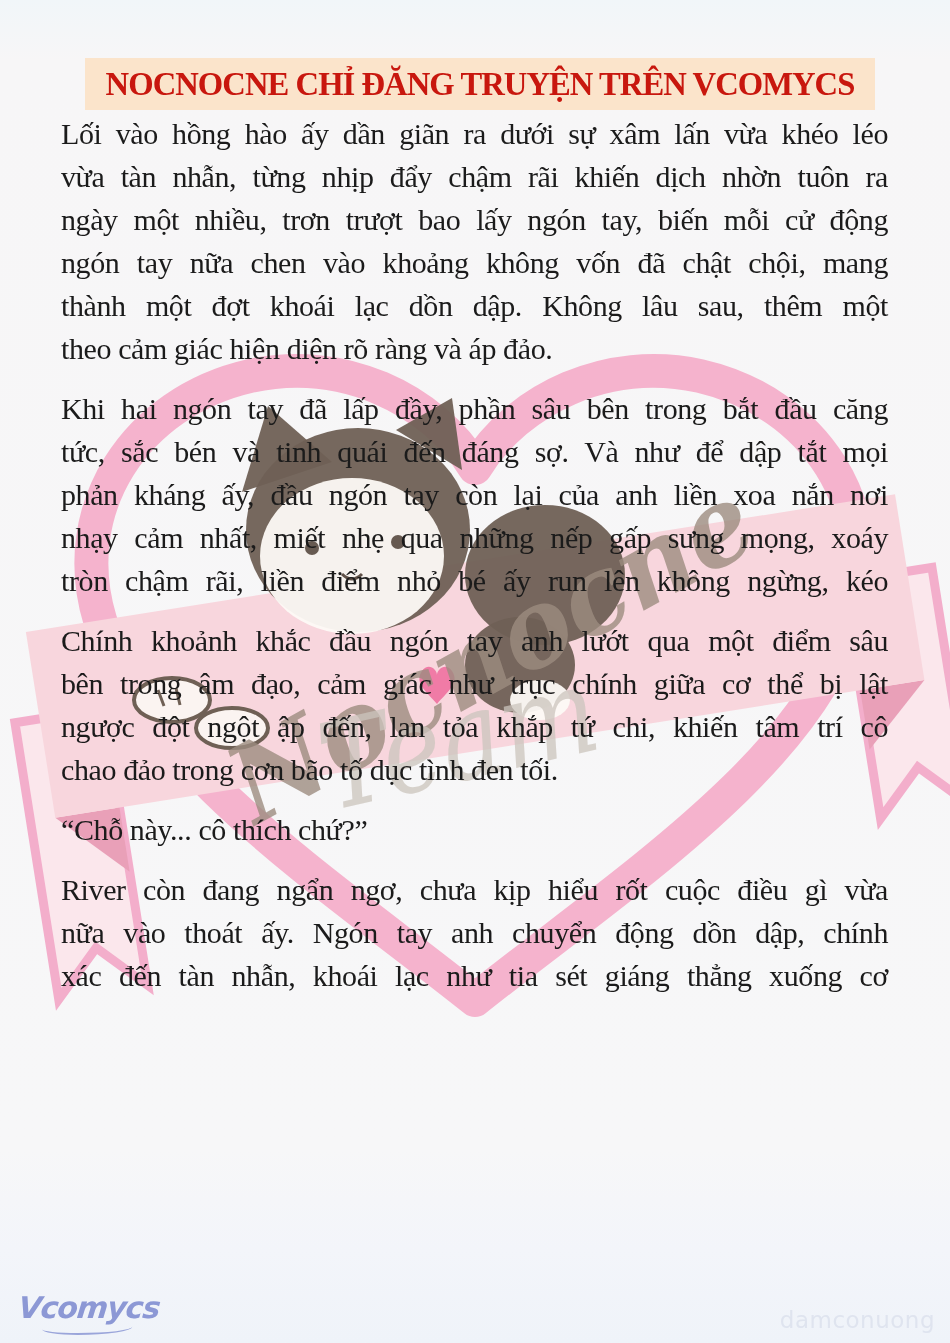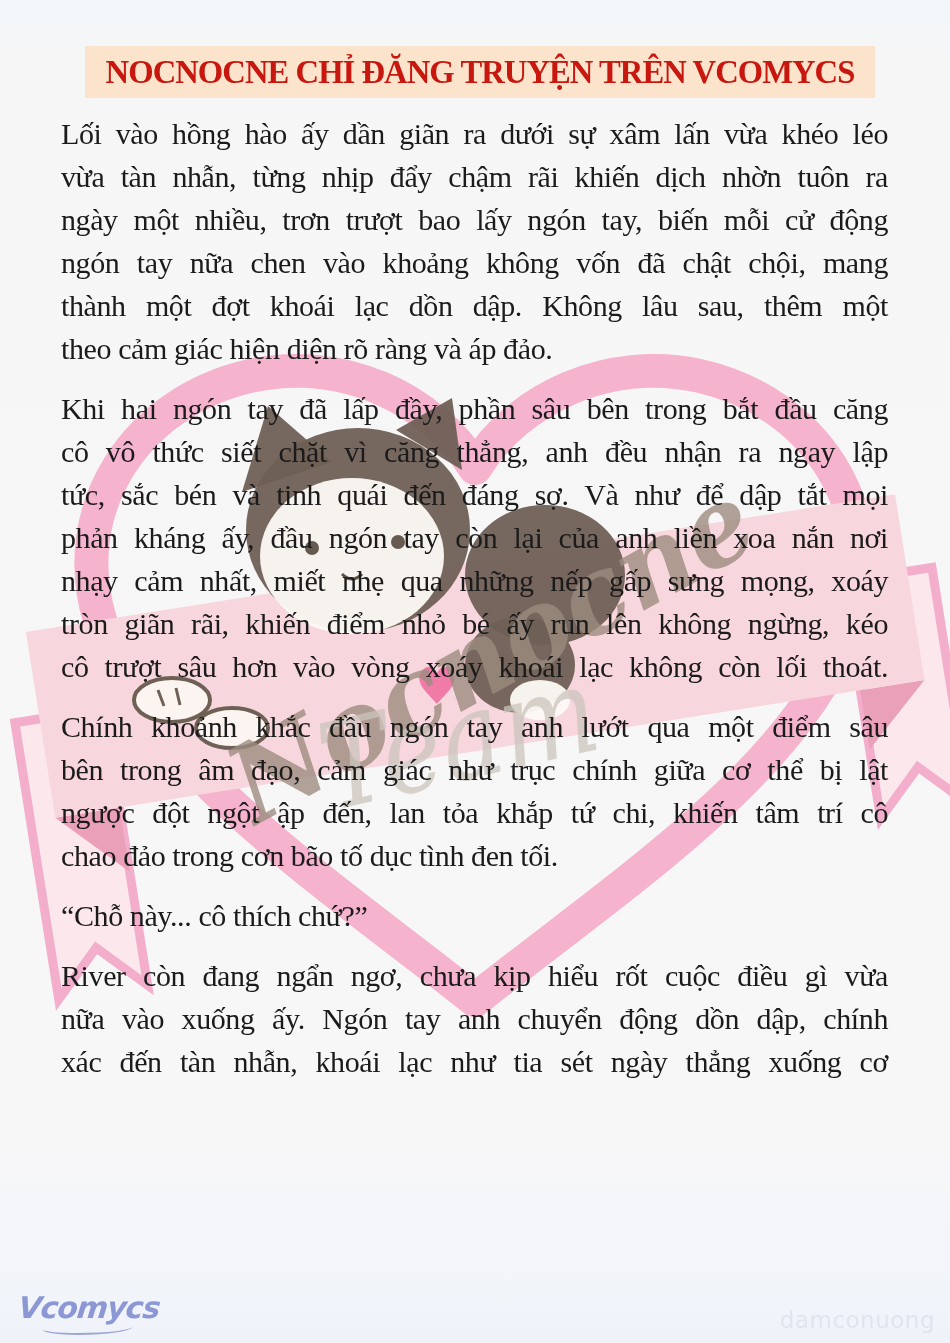--- a/index.html
+++ b/index.html
@@ -7,21 +7,21 @@
     position:relative;
     width:950px;height:1343px;
     margin:0 auto;
     background:linear-gradient(180deg,#f1f6f9 0px,#f7f6f7 60px,#f7f7f8 1150px,#f3f5fa 1250px,#eff3f9 1343px);
     overflow:hidden;
     font-family:"Liberation Serif","DejaVu Serif",serif;
   }
   .watermark{position:absolute;left:0;top:0;z-index:1;}
   .title-band{
     position:absolute;z-index:3;
-    left:85px;top:46px;width:790px;height:52px;
+    left:85px;top:58px;width:790px;height:52px;
     background:#fbe4cb;
     display:flex;align-items:center;justify-content:center;
   }
   .title-band .title{
     color:#c8170e;
     font-weight:bold;
     font-size:34px;
     letter-spacing:-1px;
     white-space:nowrap;
     transform:scaleX(0.96);
@@ -117,40 +117,38 @@
       <div class="paragraph">
         <div class="line justify">Lối vào hồng hào ấy dần giãn ra dưới sự xâm lấn vừa khéo léo</div>
         <div class="line justify">vừa tàn nhẫn, từng nhịp đẩy chậm rãi khiến dịch nhờn tuôn ra</div>
         <div class="line justify">ngày một nhiều, trơn trượt bao lấy ngón tay, biến mỗi cử động</div>
         <div class="line justify">ngón tay nữa chen vào khoảng không vốn đã chật chội, mang</div>
         <div class="line justify">thành một đợt khoái lạc dồn dập. Không lâu sau, thêm một</div>
         <div class="line">theo cảm giác hiện diện rõ ràng và áp đảo.</div>
       </div>
       <div class="paragraph">
         <div class="line justify">Khi hai ngón tay đã lấp đầy, phần sâu bên trong bắt đầu căng</div>
-        <div class="line justify">cô vô thức siết chặt vì căng thẳng, anh đều nhận ra ngay lập</div>
         <div class="line justify">tức, sắc bén và tinh quái đến đáng sợ. Và như để dập tắt mọi</div>
         <div class="line justify">phản kháng ấy, đầu ngón tay còn lại của anh liền xoa nắn nơi</div>
         <div class="line justify">nhạy cảm nhất, miết nhẹ qua những nếp gấp sưng mọng, xoáy</div>
-        <div class="line justify">tròn giãn rãi, khiến điểm nhỏ bé ấy run lên không ngừng, kéo</div>
-        <div class="line justify">cô trượt sâu hơn vào vòng xoáy khoái lạc không còn lối thoát.</div>
+        <div class="line justify">tròn chậm rãi, liền điểm nhỏ bé ấy run lên không ngừng, kéo</div>
       </div>
       <div class="paragraph">
         <div class="line justify">Chính khoảnh khắc đầu ngón tay anh lướt qua một điểm sâu</div>
         <div class="line justify">bên trong âm đạo, cảm giác như trục chính giữa cơ thể bị lật</div>
         <div class="line justify">ngược đột ngột ập đến, lan tỏa khắp tứ chi, khiến tâm trí cô</div>
         <div class="line">chao đảo trong cơn bão tố dục tình đen tối.</div>
       </div>
       <div class="paragraph">
         <div class="line">“Chỗ này... cô thích chứ?”</div>
       </div>
       <div class="paragraph">
         <div class="line justify">River còn đang ngẩn ngơ, chưa kịp hiểu rốt cuộc điều gì vừa</div>
-        <div class="line justify">nữa vào xuống ấy. Ngón tay anh chuyển động dồn dập, chính</div>
-        <div class="line justify">xác đến tàn nhẫn, khoái lạc như tia sét ngày thẳng xuống cơ</div>
+        <div class="line justify">nữa vào thoát ấy. Ngón tay anh chuyển động dồn dập, chính</div>
+        <div class="line justify">xác đến tàn nhẫn, khoái lạc như tia sét giáng thẳng xuống cơ</div>
       </div>
     </div>
 
   <div class="footer-logo">
     <span>Vcomycs</span>
     <span class="swash"></span>
   </div>
   <div class="footer-credit">damconuong</div>
 
 </div>

